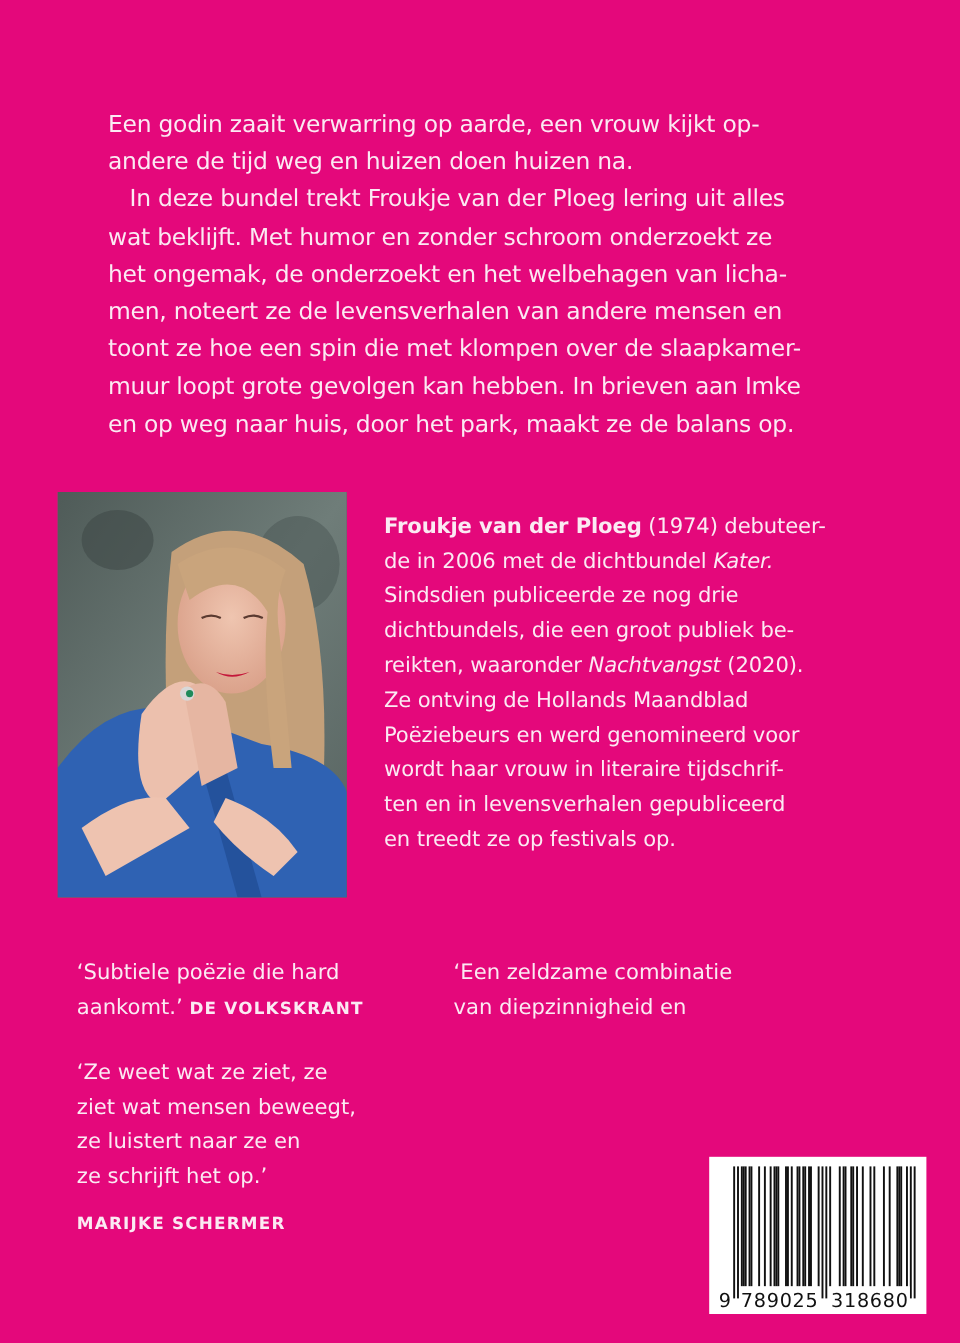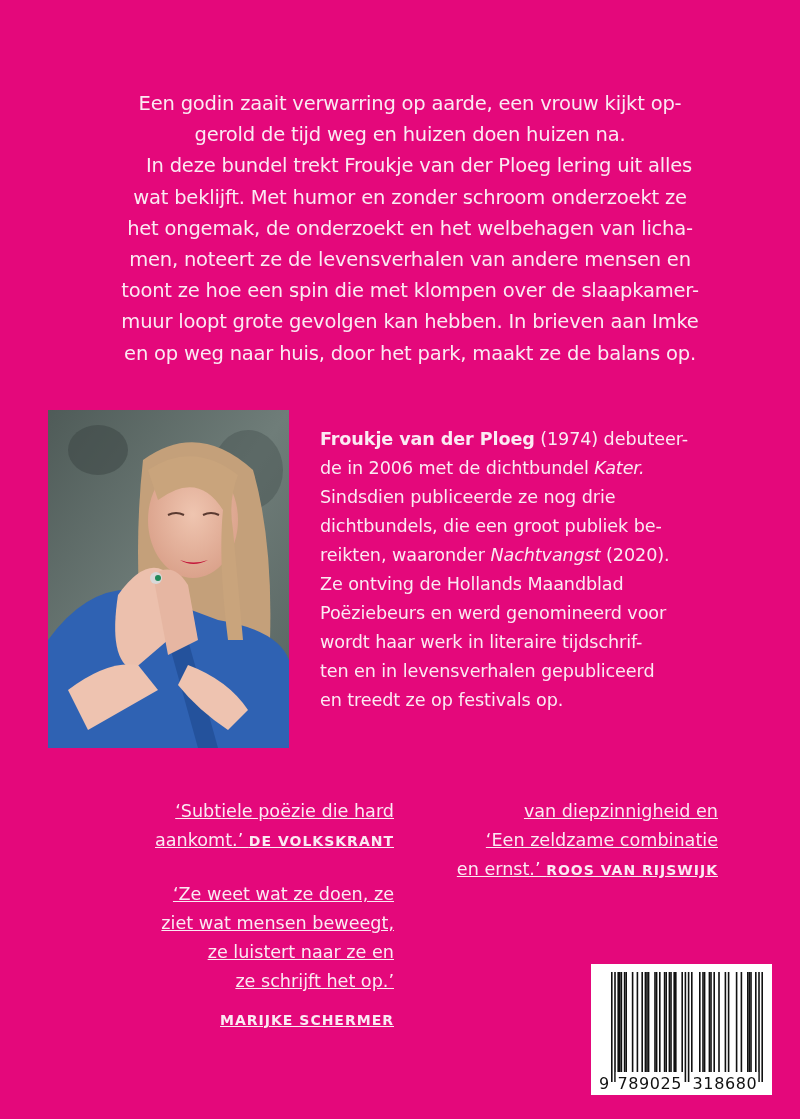--- a/index.html
+++ b/index.html
@@ -5,57 +5,57 @@
   html, body { margin: 0; padding: 0; }
   body {
     width: 800px; height: 1119px; overflow: hidden;
     background: #E4087B;
     font-family: "DejaVu Sans", sans-serif;
     color: #FBEAF3;
     position: relative;
   }
   .blurb {
     position: absolute; left: 90px; top: 88px; width: 640px;
-    font-size: 19.5px; line-height: 31.2px; letter-spacing: -0.2px; text-align: center;
+    font-size: 19.5px; line-height: 31.2px; letter-spacing: -0.2px;
   }
   .blurb .line { display: block; white-space: nowrap; }
   .blurb .indent { padding-left: 18px; }
   .photo {
     position: absolute; left: 48px; top: 410px; width: 241px; height: 338px;
     overflow: hidden; background: #5b6a67;
   }
   .photo svg { display: block; }
   .bio {
     position: absolute; left: 320px; top: 425px; width: 440px;
     font-size: 17.6px; line-height: 29px; letter-spacing: -0.1px;
   }
   .bio .line { display: block; white-space: nowrap; }
   .bio b { font-weight: bold; }
   .bio i { font-style: italic; margin-top: 14px; }
   .quote {
-    position: absolute; text-align: right;
-    font-size: 17.6px; line-height: 29px; text-decoration: underline;
+    position: absolute; text-align: left;
+    font-size: 17.6px; line-height: 29px;
   }
   .quote .line { display: block; white-space: nowrap; }
   .src { font-size: 14px; font-weight: bold; letter-spacing: 1px; margin-top: 10px; }
   .q1 { left: 64px; width: 330px; top: 797px; }
   .q2 { left: 64px; width: 330px; top: 880px; }
   .q3 { left: 378px; width: 340px; top: 797px; }
   .barcode-box {
     position: absolute; left: 591px; top: 964px; width: 181px; height: 131px;
     background: #FFFFFF;
   }
   .barcode-box svg { display: block; }
 </style>
 </head>
 <body>
 
 <div class="blurb">
   <span class="line">Een godin zaait verwarring op aarde, een vrouw kijkt op-</span>
-  <span class="line">gerold de tijd weg en huizen doen huizen na.</span>
+  <span class="line">andere de tijd weg en huizen doen huizen na.</span>
   <span class="line indent">In deze bundel trekt Froukje van der Ploeg lering uit alles</span>
   <span class="line">wat beklijft. Met humor en zonder schroom onderzoekt ze</span>
   <span class="line">het ongemak, de onderzoekt en het welbehagen van licha-</span>
   <span class="line">men, noteert ze de levensverhalen van andere mensen en</span>
   <span class="line">toont ze hoe een spin die met klompen over de slaapkamer-</span>
   <span class="line">muur loopt grote gevolgen kan hebben. In brieven aan Imke</span>
   <span class="line">en op weg naar huis, door het park, maakt ze de balans op.</span>
 </div>
 
 <div class="photo" title="Portrait of Froukje van der Ploeg in a blue top, hands clasped under chin">
@@ -101,42 +101,41 @@
 </div>
 
 <div class="bio">
   <span class="line"><b>Froukje van der Ploeg</b><span> (1974) debuteer-</span></span>
   <span class="line"><span>de in 2006 met de dichtbundel </span><i>Kater.</i></span>
   <span class="line">Sindsdien publiceerde ze nog drie</span>
   <span class="line">dichtbundels, die een groot publiek be-</span>
   <span class="line"><span>reikten, waaronder </span><i>Nachtvangst</i><span> (2020).</span></span>
   <span class="line">Ze ontving de Hollands Maandblad</span>
   <span class="line">Poëziebeurs en werd genomineerd voor</span>
-  <span class="line">wordt haar werk in literaire tijdschrif-</span>
+  <span class="line">wordt haar vrouw in literaire tijdschrif-</span>
   <span class="line">ten en in levensverhalen gepubliceerd</span>
   <span class="line">en treedt ze op festivals op.</span>
 </div>
 
 <div class="quote q1">
   <span class="line">‘Subtiele poëzie die hard</span>
   <span class="line"><span>aankomt.’ </span><span class="src">DE VOLKSKRANT</span></span>
 </div>
 
 <div class="quote q2">
-  <span class="line">‘Ze weet wat ze doen, ze</span>
+  <span class="line">‘Ze weet wat ze ziet, ze</span>
   <span class="line">ziet wat mensen beweegt,</span>
   <span class="line">ze luistert naar ze en</span>
   <span class="line">ze schrijft het op.’</span>
   <span class="line src">MARIJKE SCHERMER</span>
 </div>
 
 <div class="quote q3">
+  <span class="line">‘Een zeldzame combinatie</span>
   <span class="line">van diepzinnigheid en</span>
-  <span class="line">‘Een zeldzame combinatie</span>
-  <span class="line"><span>en ernst.’ </span><span class="src">ROOS VAN RIJSWIJK</span></span>
 </div>
 
 <div class="barcode-box">
   <svg id="barcode-svg" width="181" height="131" viewBox="0 0 181 131">
       <rect x="20" y="8" width="1.6" height="110" fill="#111"></rect>
       <rect x="23.2" y="8" width="1.6" height="110" fill="#111"></rect>
       <rect x="26.4" y="8" width="1.6" height="100" fill="#111"></rect>
       <rect x="28" y="8" width="1.6" height="100" fill="#111"></rect>
       <rect x="29.6" y="8" width="1.6" height="100" fill="#111"></rect>
       <rect x="32.8" y="8" width="1.6" height="100" fill="#111"></rect>

